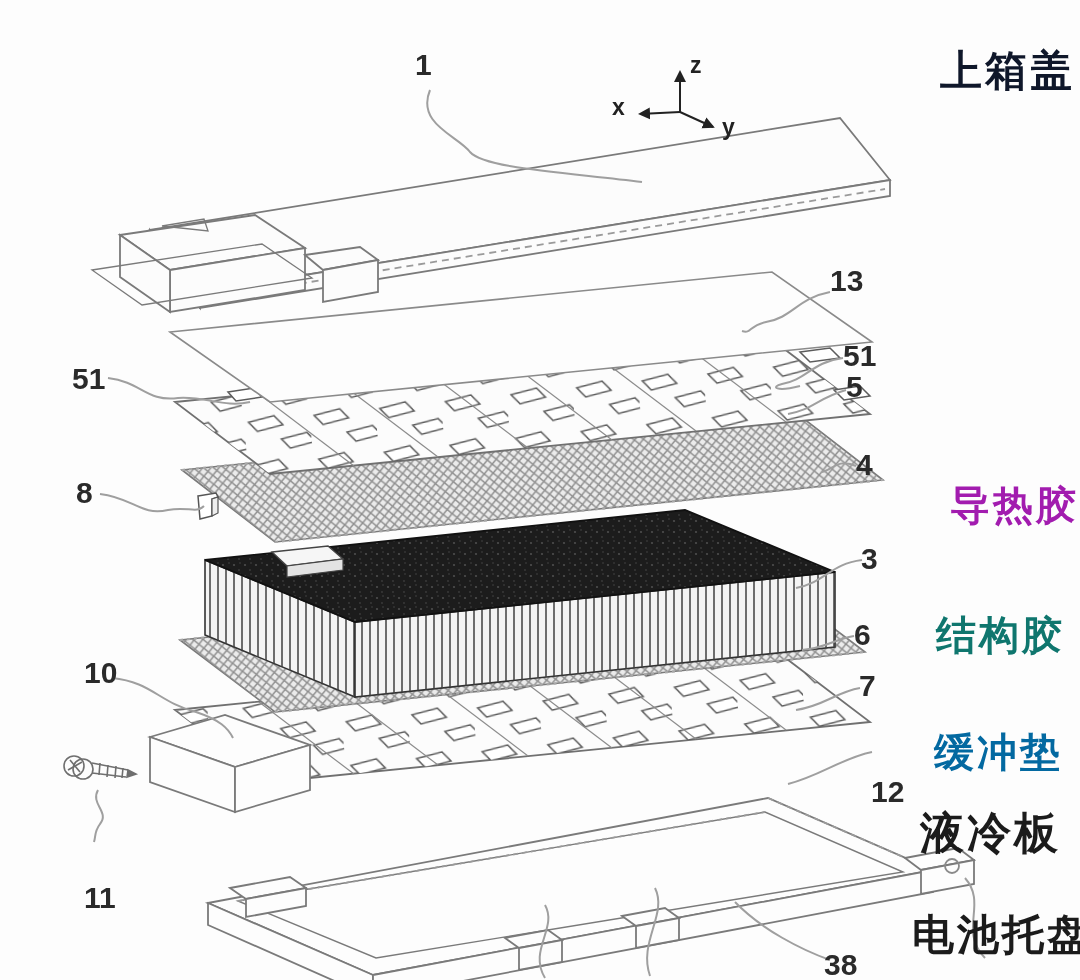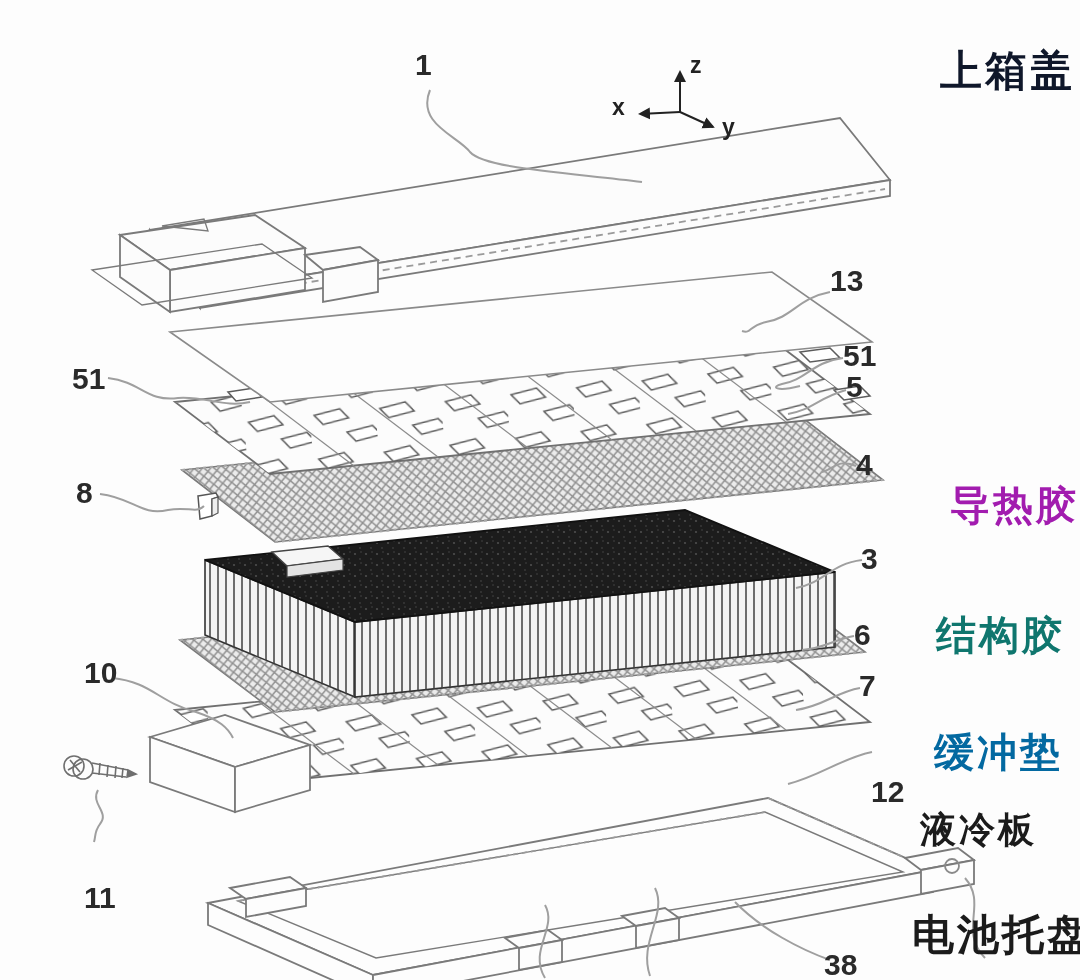--- a/index.html
+++ b/index.html
@@ -15,21 +15,21 @@
   .axis{
     position:absolute;font-weight:700;font-size:23px;color:#222;
     font-family:"Liberation Sans",sans-serif;line-height:1;
   }
   .cn{
     position:absolute;font-weight:700;white-space:nowrap;line-height:1;
     font-family:"Liberation Serif",serif;letter-spacing:3px;
   }
   .cn.s42{font-size:42px;}
   .cn.s40{font-size:40px;}
-  .cn.s44{font-size:36px;}
+  .cn.s44{font-size:44px;}
 </style>
 </head>
 <body>
 
 <div class="stage">
 
   <svg width="1080" height="980" viewBox="0 0 1080 980">
     <defs>
       <pattern id="xhatch" width="9" height="9" patternUnits="userSpaceOnUse" patternTransform="rotate(-6)">
         <path d="M0,9 L9,0 M0,0 L9,9" stroke="#8f8f8f" stroke-width="1.5" fill="none"></path>

